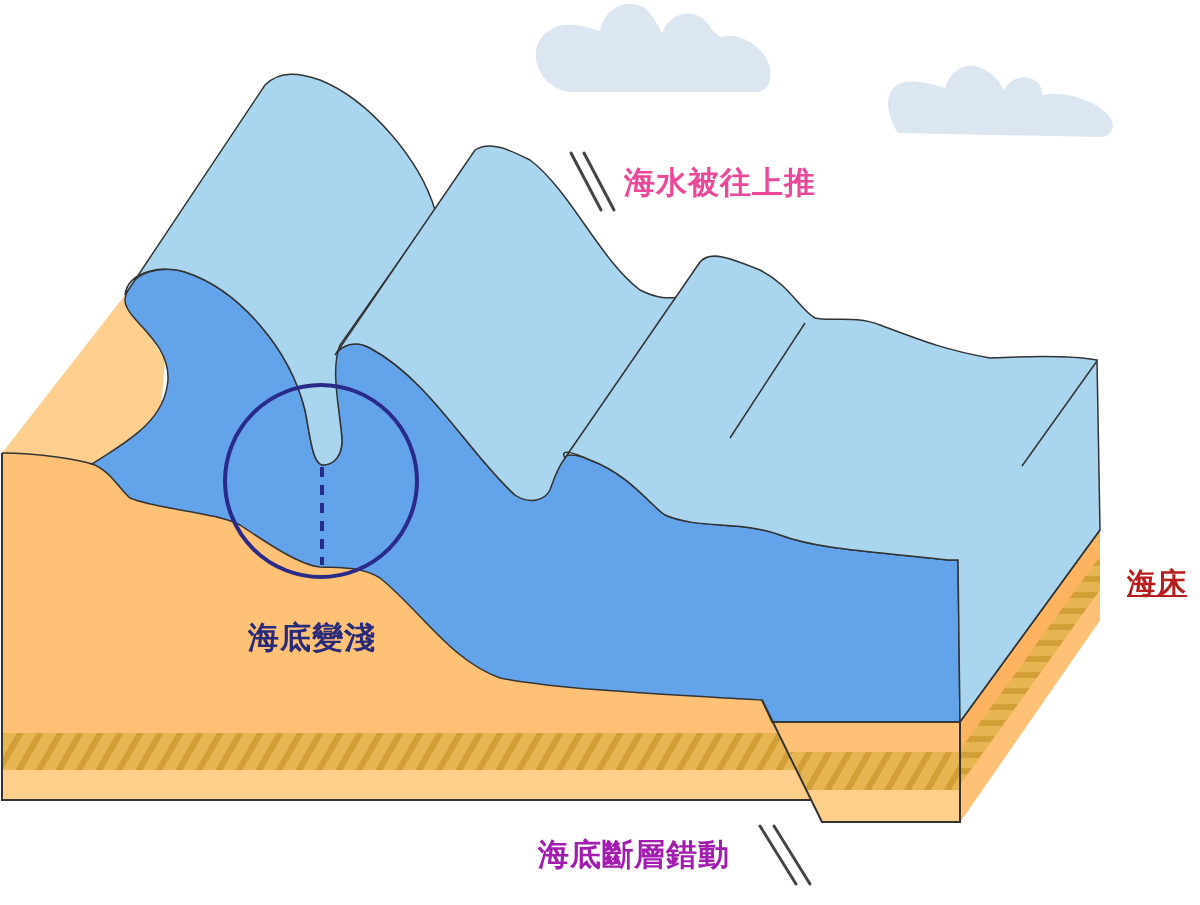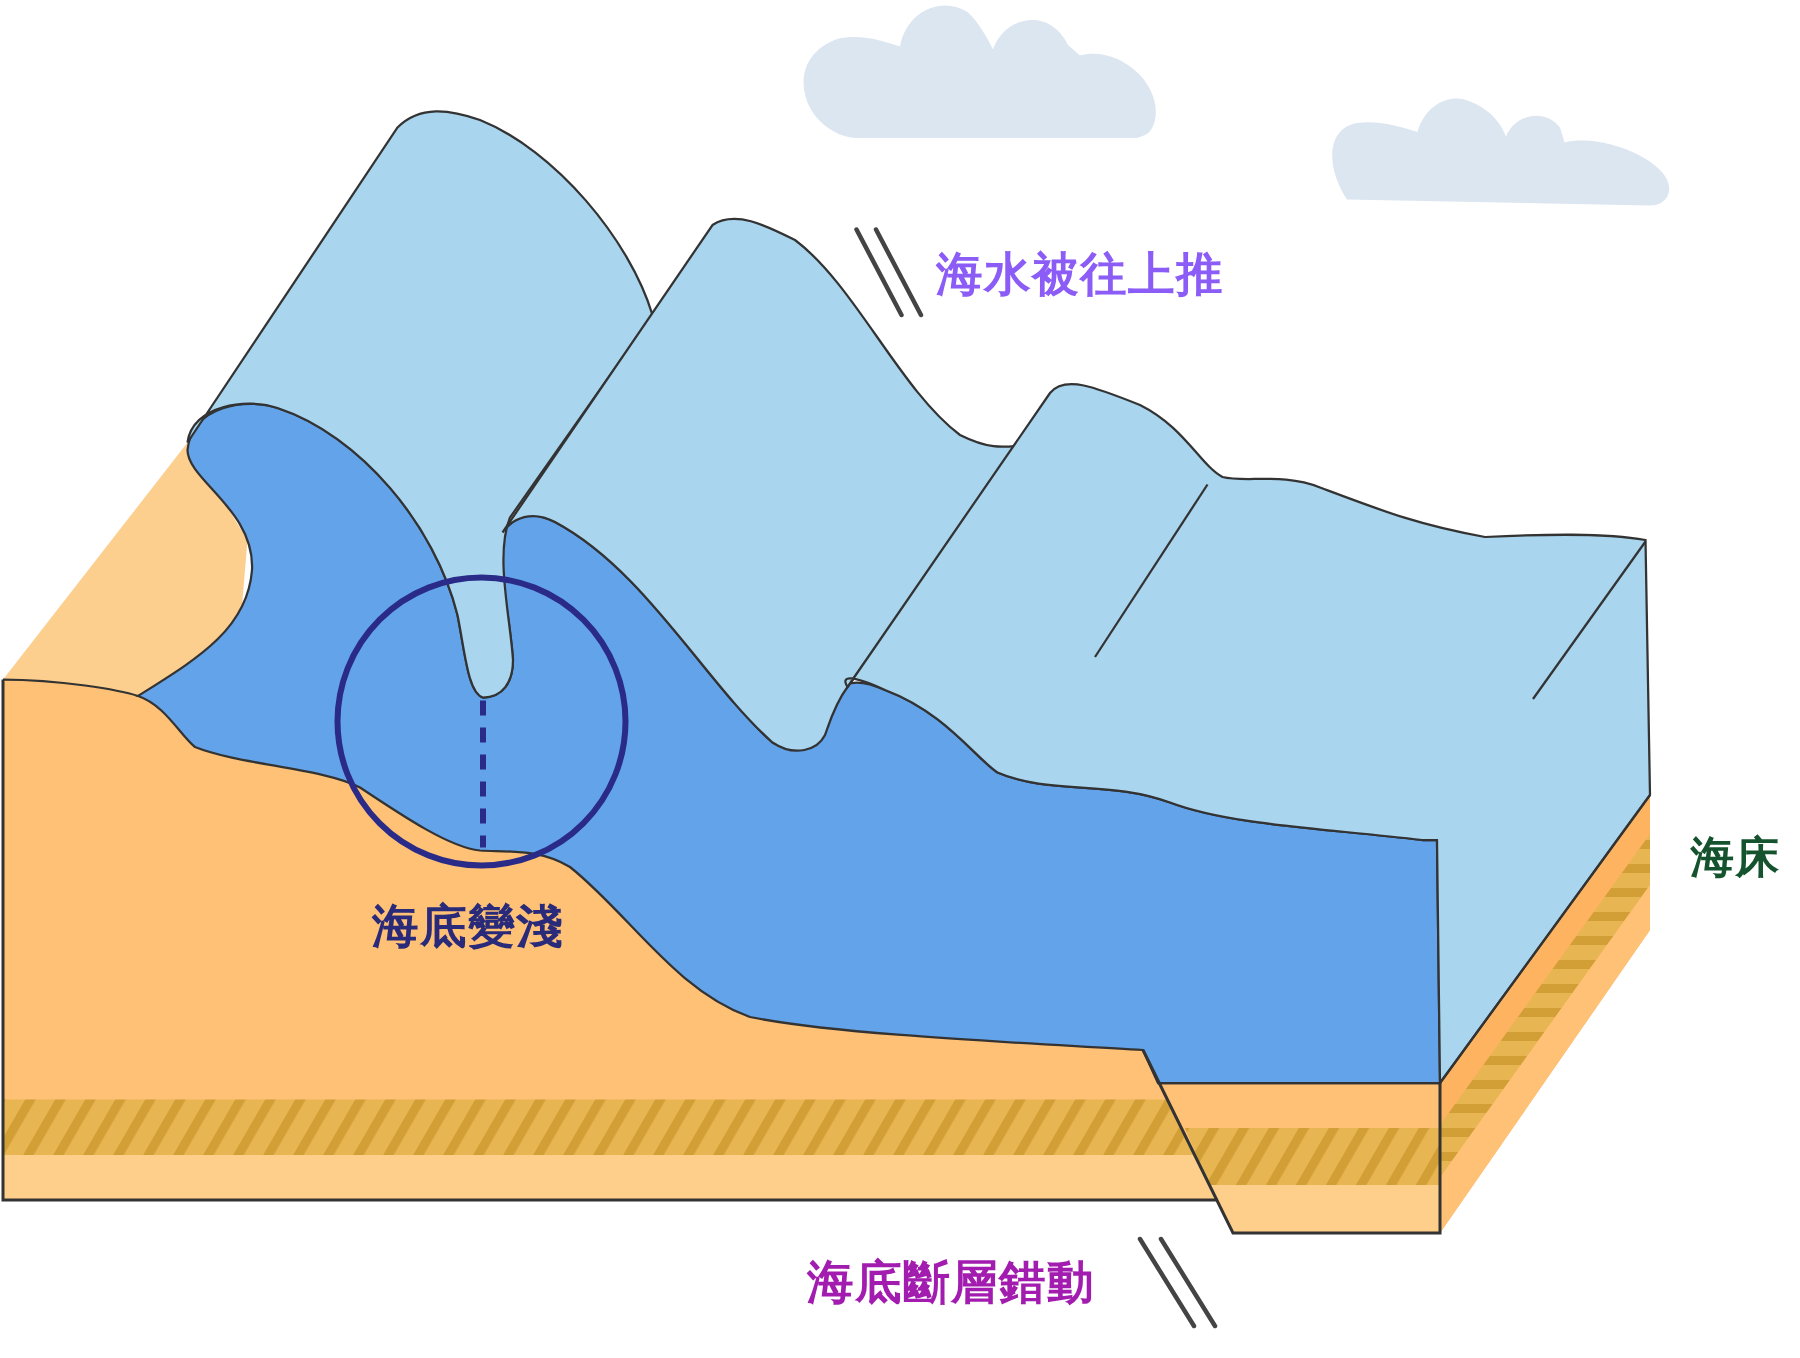--- a/index.html
+++ b/index.html
@@ -5,24 +5,24 @@
     html, body { margin: 0; padding: 0; background: #ffffff; }
     body { width: 1200px; height: 905px; overflow: hidden; position: relative; }
     #diagram { position: absolute; left: 0; top: 0; width: 1200px; height: 905px; }
     .label {
       position: absolute;
       font-family: "DejaVu Sans", sans-serif;
       font-weight: bold;
       white-space: nowrap;
       letter-spacing: 1px;
     }
-    .lbl-pushed { left: 624px; top: 162px; font-size: 31px; color: #8b5cf6; }
+    .lbl-pushed { left: 624px; top: 162px; font-size: 31px; color: #ec4899; }
     .lbl-fault  { left: 538px; top: 834px; font-size: 31px; color: #a21caf; }
-    .lbl-shallow{ left: 248px; top: 597px; font-size: 31px; color: #2a2a7a; }
-    .lbl-seabed { left: 1127px; top: 552px; font-size: 29px; color: #14532d; }
+    .lbl-shallow{ left: 248px; top: 617px; font-size: 31px; color: #2a2a7a; }
+    .lbl-seabed { left: 1127px; top: 564px; font-size: 29px; color: #b91c1c; text-decoration: underline; }
   </style>
 </head>
 <body>
 
 <svg id="diagram" viewBox="0 0 1200 905" xmlns="http://www.w3.org/2000/svg">
   <defs>
     <pattern id="stripes" patternUnits="userSpaceOnUse" width="20" height="40" patternTransform="skewX(-30)">
       <rect width="20" height="40" fill="#e8b553"></rect>
       <rect x="0" y="0" width="7" height="40" fill="#d29e36"></rect>
     </pattern>

